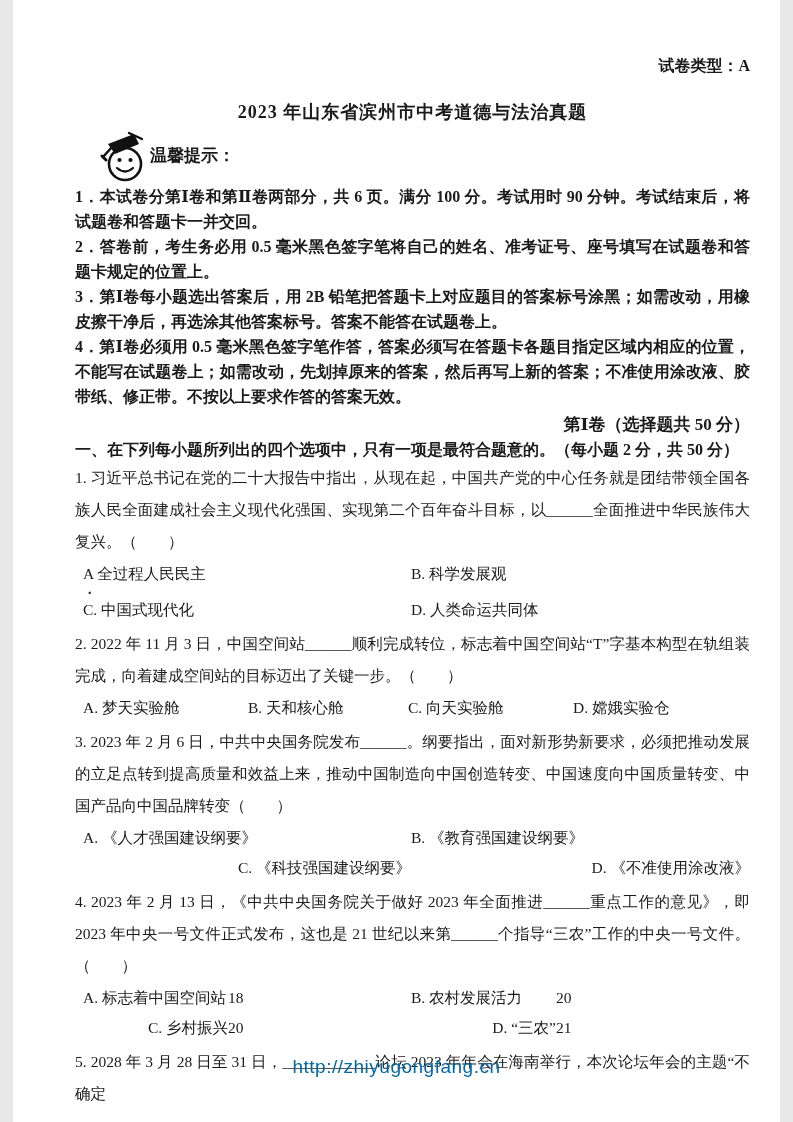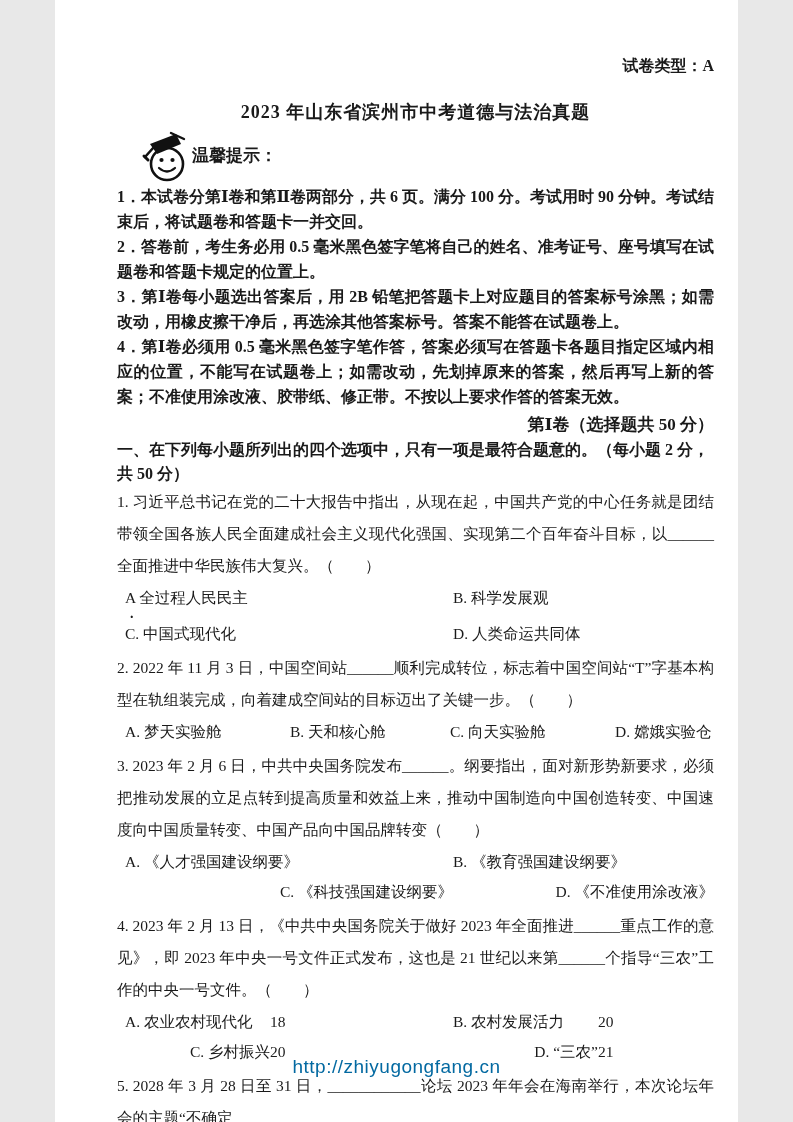--- a/index.html
+++ b/index.html
@@ -1,24 +1,24 @@
 <!DOCTYPE html>
 <html><head>
 <meta charset="utf-8">
 <style>
   html,body{margin:0;padding:0;background:#e8e8e8;}
   .page{
     position:relative;
-    width:683px;height:1122px;
+    width:767px;height:1122px;
     margin:0 auto;
     background:#ffffff;
     font-family:"Liberation Serif","DejaVu Serif",serif;
     color:#1a1a1a;
     box-sizing:border-box;
-    padding:56px 24px 0 62px;
+    padding:56px 30px 0 62px;
     overflow:hidden;
   }
   .paper-type{
     text-align:right;
     font-weight:bold;
     font-size:16px;
     line-height:20px;
   }
   .title{
     text-align:center;
@@ -163,21 +163,21 @@
     <div class="opt-row cols2">
       <span class="opt">C.  《科技强国建设纲要》</span>
       <span class="opt">D.  《不准使用涂改液》</span>
     </div>
   </div>
 
   <div class="question">
     <p class="q-text">4. 2023 年 2 月 13 日，《中共中央国务院关于做好 2023 年全面推进______重点工作的意见》，即 2023 年中央一号文件正式发布，这也是 21 世纪以来第______个指导“三农”工作的中央一号文件。（　　）</p>
     <div class="opt-row cols2">
       <span class="pair">
-        <span class="lab">A. 农业农村现代化</span>
+        <span class="lab">A. 标志着中国空间站</span>
         <span class="val">18</span>
       </span>
       <span class="pair">
         <span class="lab">B. 农村发展活力</span>
         <span class="val">20</span>
       </span>
     </div>
     <div class="opt-row cols2">
       <span class="pair">
         <span class="lab">C. 乡村振兴</span>

